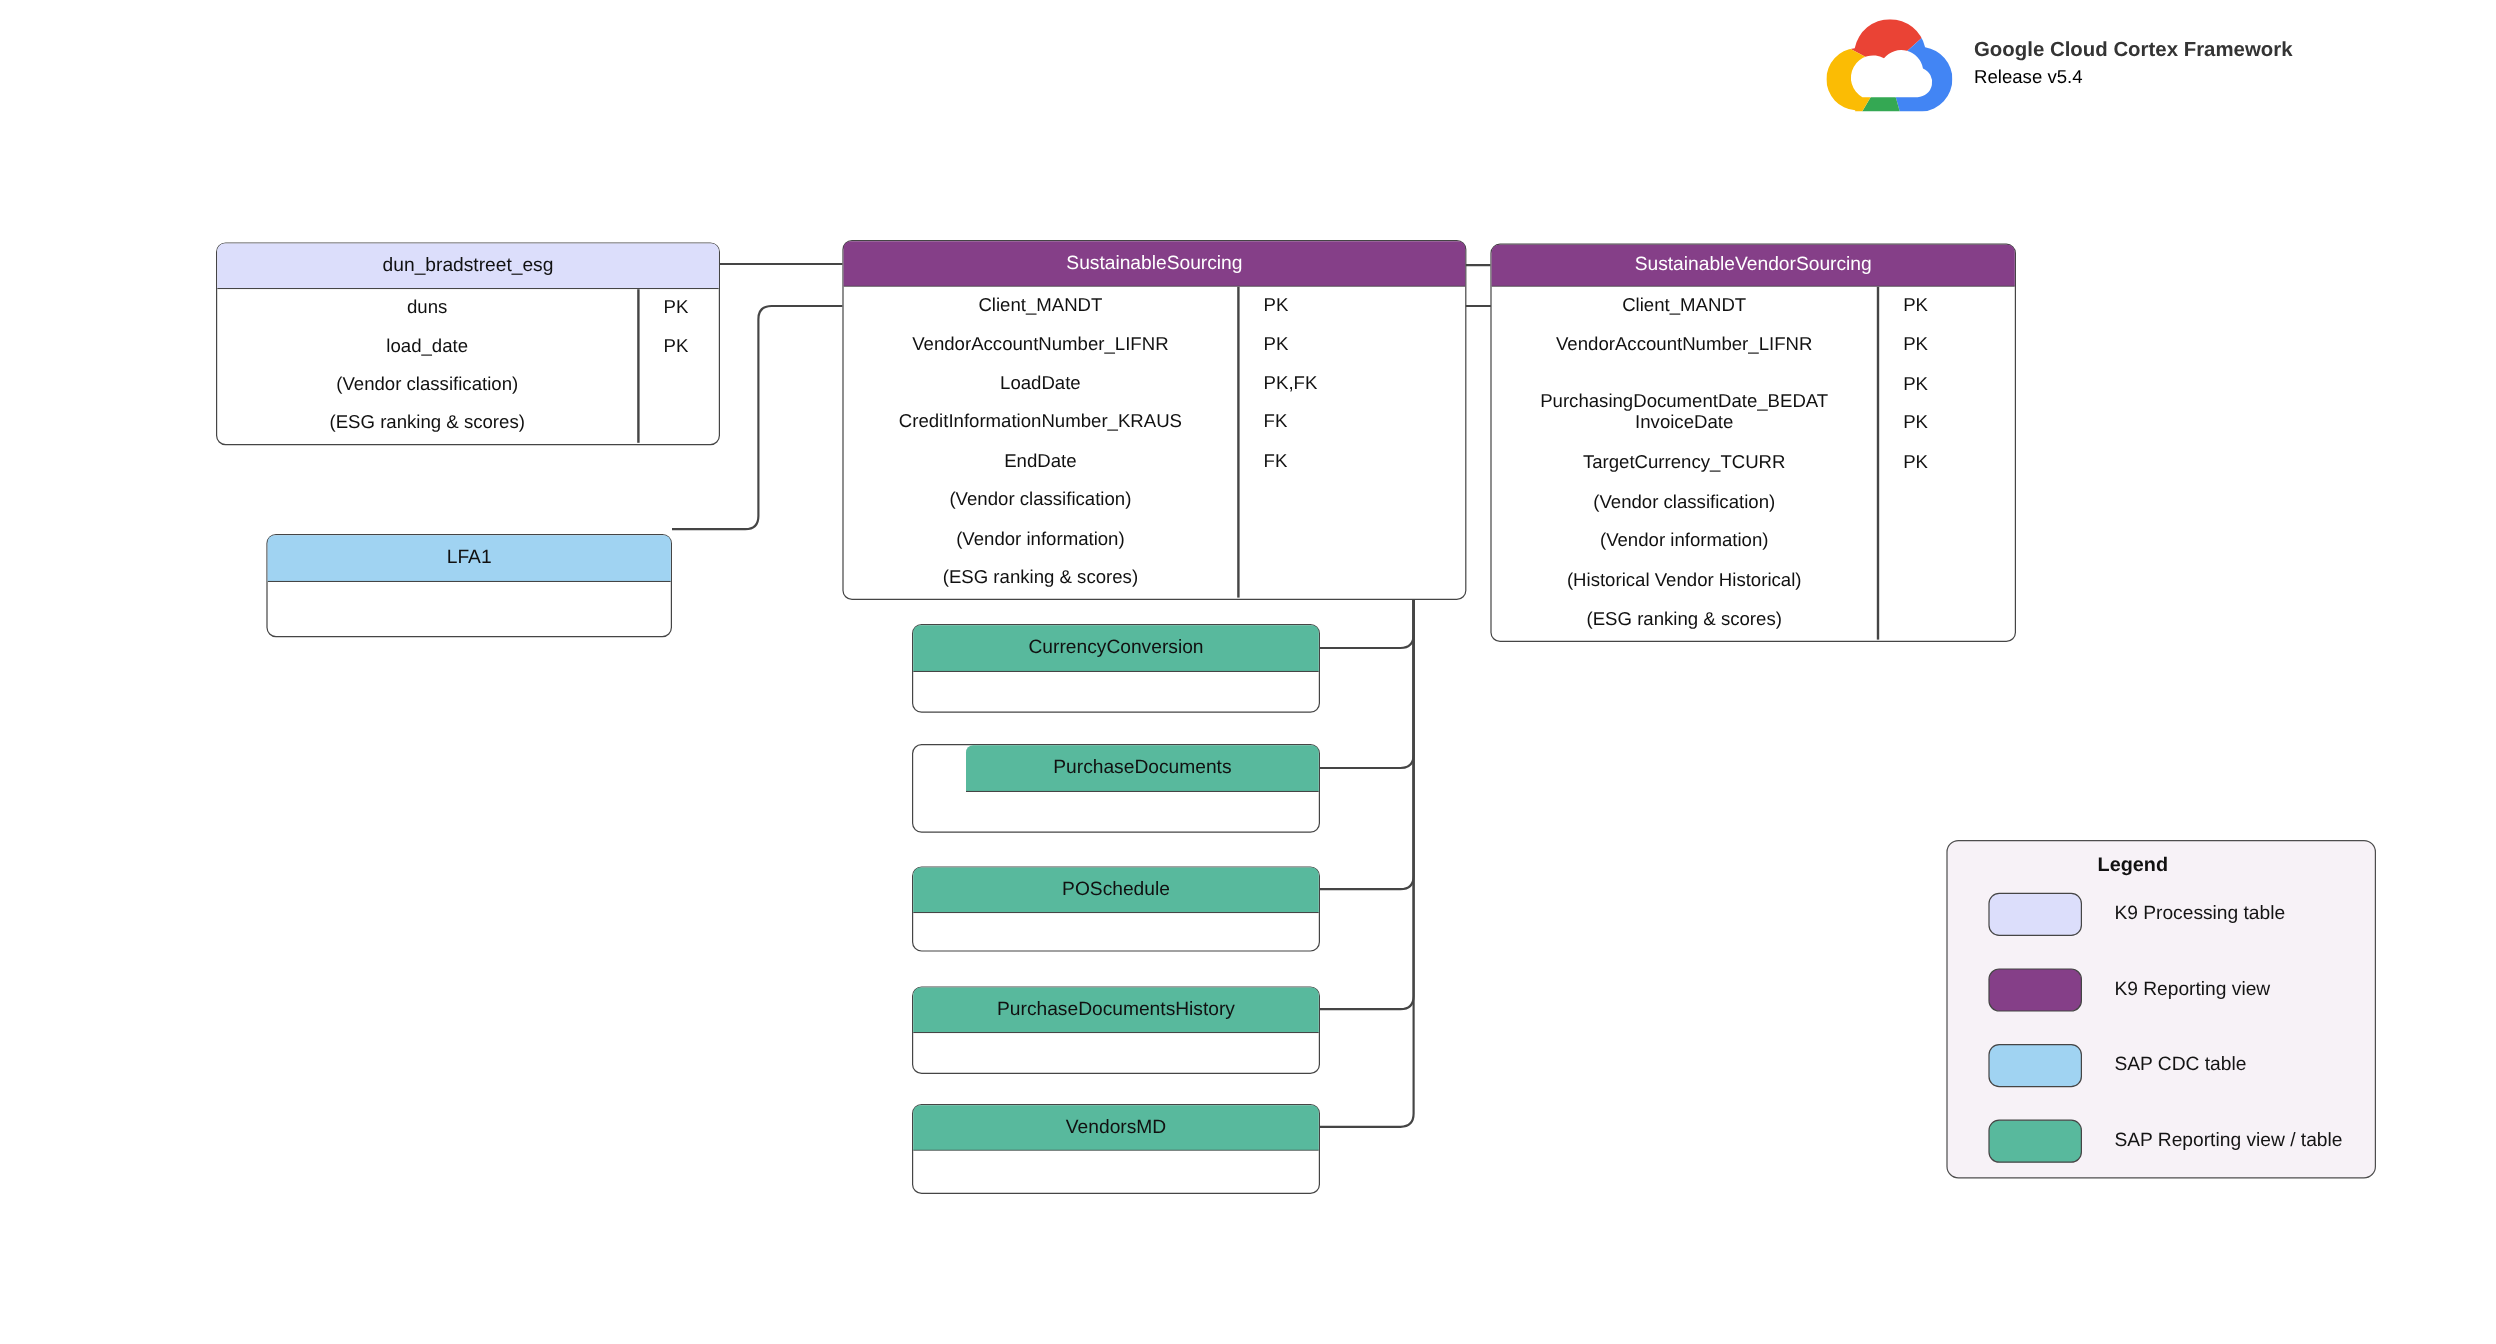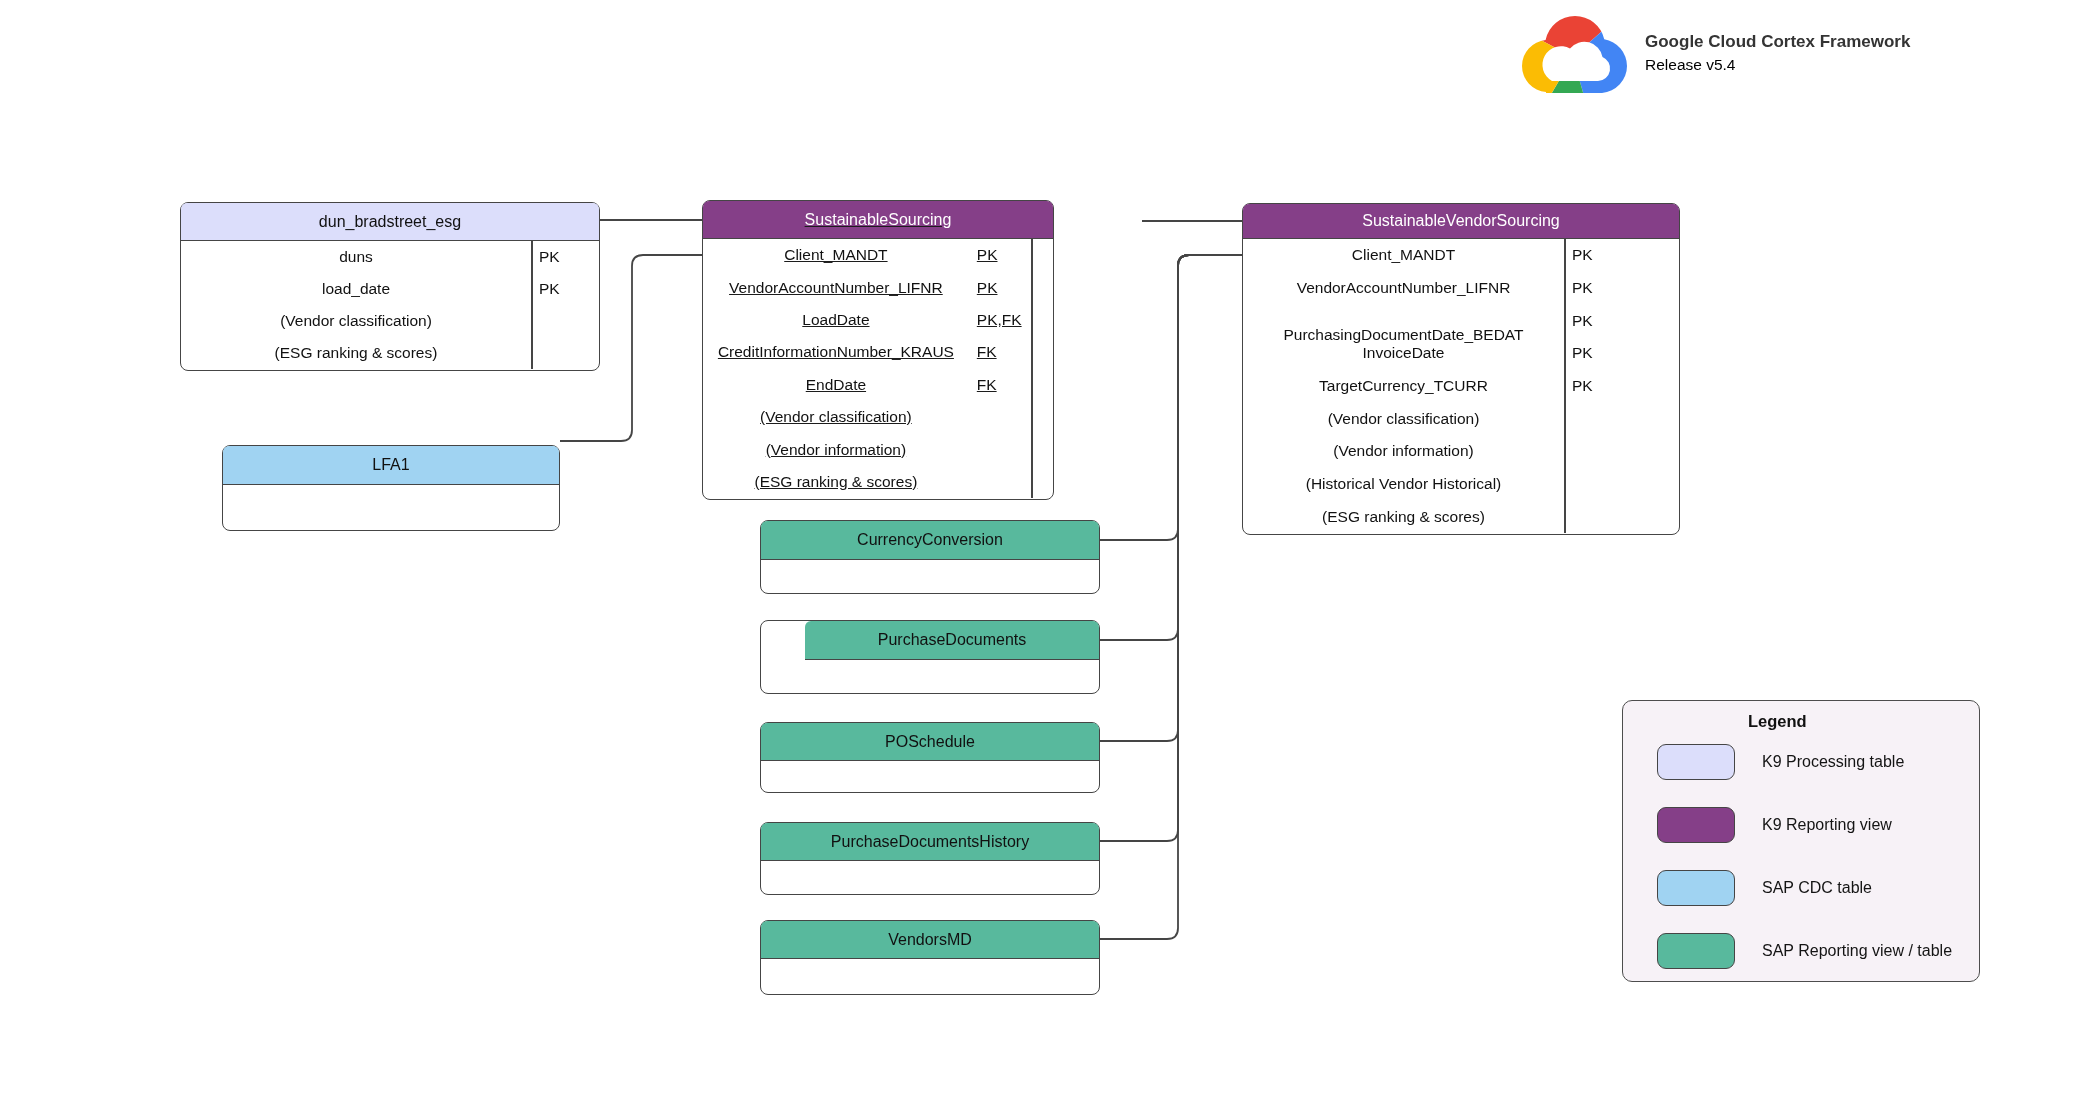--- a/index.html
+++ b/index.html
@@ -11,21 +11,21 @@
   
   .entity{position:absolute;background:#ffffff;border:1.5px solid #454545;border-radius:8px;box-sizing:border-box;}
   .entity-header{
     display:flex;align-items:center;justify-content:center;
     border-bottom:1.5px solid #454545;border-radius:6px 6px 0 0;
     font-size:16px;box-sizing:border-box;
   }
   .entity-body{position:relative;}
   .field-row{display:flex;align-items:center;box-sizing:border-box;}
   .field-name{text-align:center;font-size:15.5px;color:#111;box-sizing:border-box;}
-  .field-key{font-size:15.5px;color:#111;padding-left:8px;box-sizing:border-box;}
+  .field-key{font-size:15.5px;color:#111;padding-left:22px;box-sizing:border-box;}
   .key-divider{position:absolute;top:0;bottom:0;width:1.5px;background:#454545;}
   
   .brand{position:absolute;display:flex;align-items:center;gap:17px;}
   .brand-title{font-size:17px;font-weight:bold;color:#343434;line-height:1.35;}
   .brand-sub{font-size:15.5px;color:#000000;line-height:1.35;margin-top:1px;}
   
   .legend{
     position:absolute;background:#f7f2f7;border:1.5px solid #4d4d4d;border-radius:10px;box-sizing:border-box;
   }
   .legend-title{position:absolute;left:125px;top:11px;font-size:16.5px;font-weight:bold;color:#111;}
@@ -67,21 +67,21 @@
             <div class="field-name" style="width: 350px;">(Vendor classification)</div>
             <div class="field-key" style="width: 60px;"></div>
           </div>
           <div class="field-row" style="height: 32px;">
             <div class="field-name" style="width: 350px;">(ESG ranking &amp; scores)</div>
             <div class="field-key" style="width: 60px;"></div>
           </div>
           <div class="key-divider" style="left: 350px;"></div>
         </div>
       </div>
-      <div class="entity" style="left: 702px; top: 200px; width: 352px; height: 300.2px; text-decoration: underline;">
+      <div class="entity" style="left: 702px; top: 200px; width: 520px; height: 300.2px;">
         <div class="entity-header" style="height: 38px; background: rgb(133, 63, 136); color: rgb(255, 255, 255);">SustainableSourcing</div>
         <div class="entity-body" style="height: 259.2px;">
           <div class="field-row" style="height: 32.4px;">
             <div class="field-name" style="width: 328px;">Client_MANDT</div>
             <div class="field-key" style="width: 102px;">PK</div>
           </div>
           <div class="field-row" style="height: 32.4px;">
             <div class="field-name" style="width: 328px;">VendorAccountNumber_LIFNR</div>
             <div class="field-key" style="width: 102px;">PK</div>
           </div>

